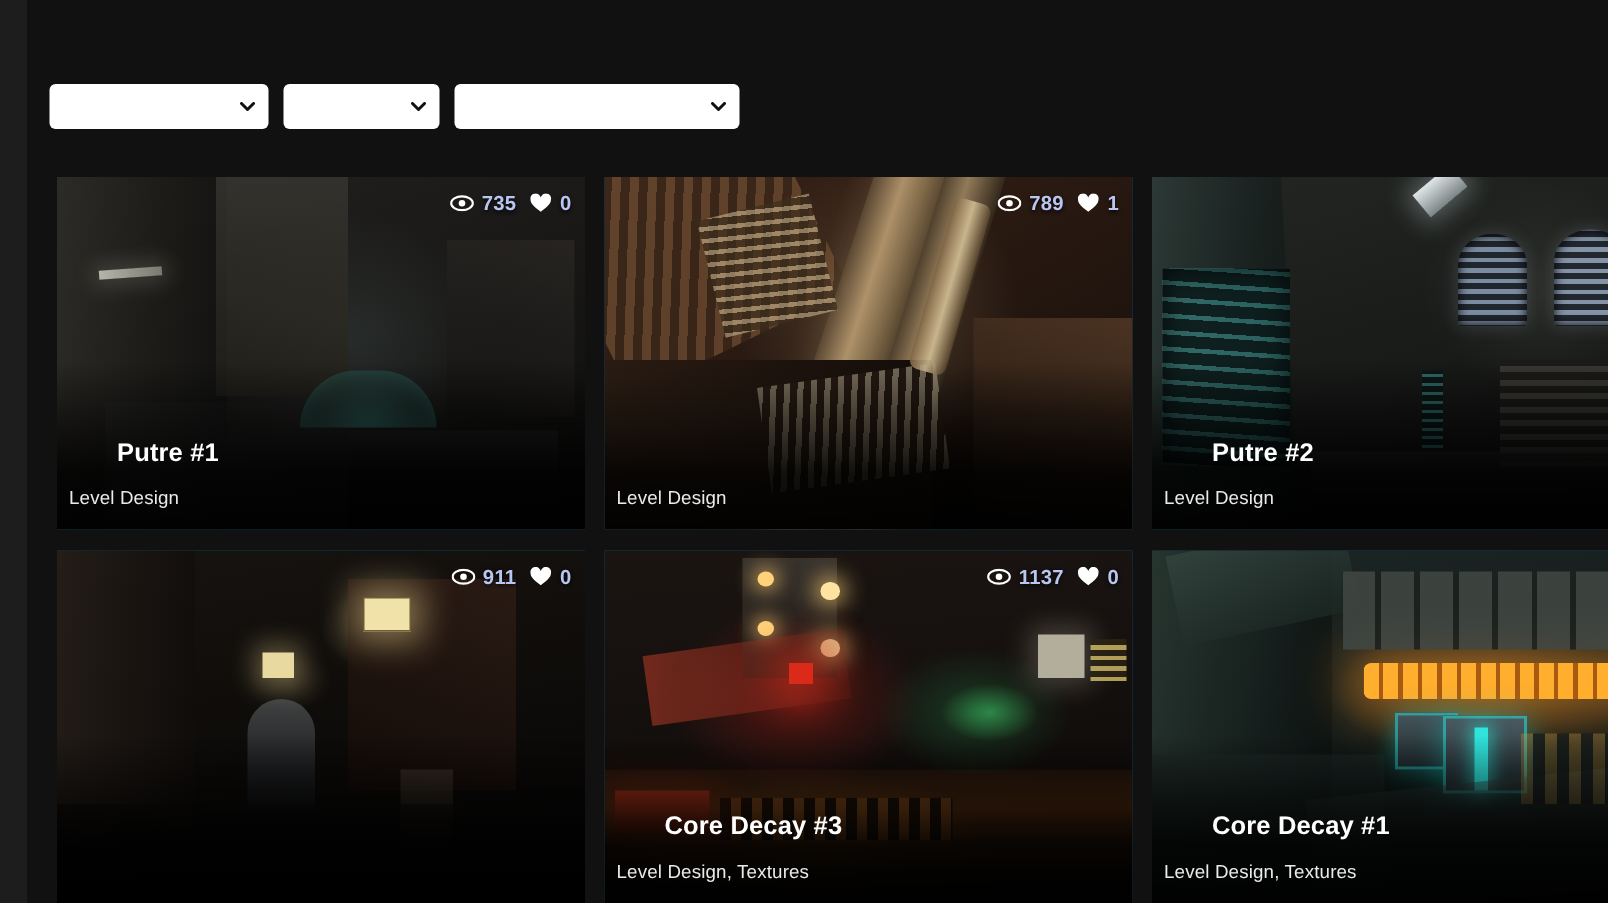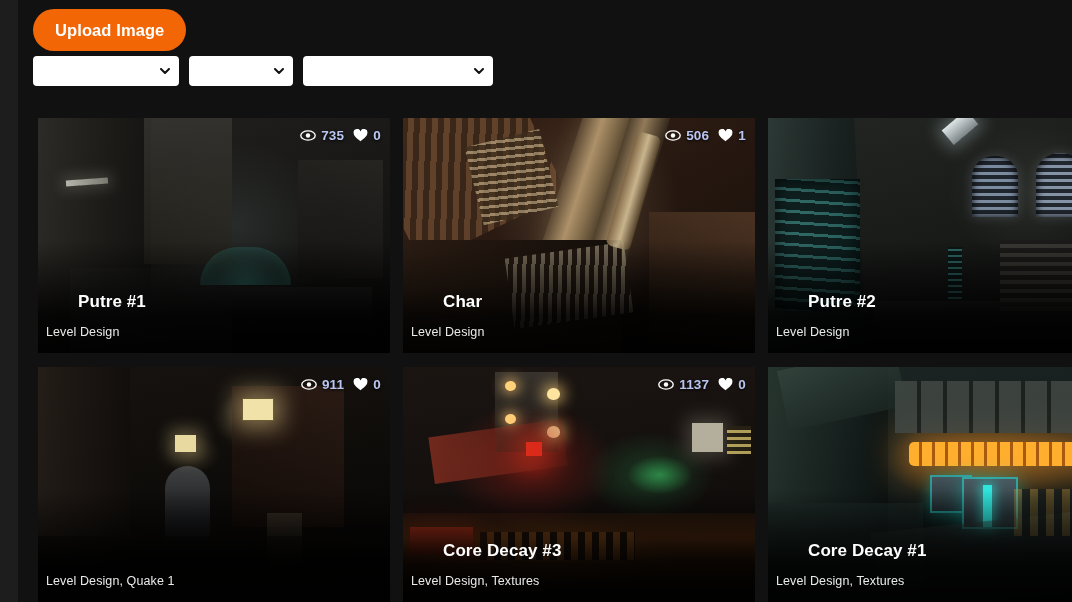--- a/index.html
+++ b/index.html
@@ -292,21 +292,20 @@
       background: repeating-linear-gradient(90deg, rgba(190,150,70,.35) 0 8px, rgba(25,30,28,.8) 8px 16px); }
 </style>
 </head>
 <body>
 
 <div id="app">
 
   <div class="left-rail"></div>
 
   <div class="header">
-    <button class="upload-btn">Upload Image</button>
 
     <div class="filters">
       <div class="select-wrap">
         <select class="select-box w1">
           <option></option>
         </select>
         <span class="caret">
           <svg width="10" height="7" viewBox="0 0 10 7">
               <path d="M1 1l4 4 4-4" stroke="#111" stroke-width="2" fill="none" stroke-linecap="round" stroke-linejoin="round"></path>
             </svg>
@@ -384,33 +383,32 @@
           <i class="cH"></i>
         </div>
         <div class="stats">
           <div class="stat">
             <span class="glyph">
               <svg width="16" height="11" viewBox="0 0 16 11">
                 <ellipse cx="8" cy="5.5" rx="7.2" ry="4.6" fill="none" stroke="#fff" stroke-width="1.4"></ellipse>
                 <circle cx="8" cy="5.5" r="2.2" fill="#fff"></circle>
               </svg>
             </span>
-            <span class="num">506</span>
+            <span class="num">789</span>
           </div>
           <div class="stat">
             <span class="glyph">
               <svg width="15" height="13" viewBox="0 0 15 13">
                 <path d="M7.5 12.2C3.4 9 .7 6.9.7 4.2A3.4 3.4 0 0 1 7.5 2.6 3.4 3.4 0 0 1 14.3 4.2c0 2.7-2.7 4.8-6.8 8z" fill="#fff"></path>
               </svg>
             </span>
             <span class="num">1</span>
           </div>
         </div>
         <div class="caption">
-          <div class="card-title">Char</div>
           <div class="card-tags">Level Design</div>
         </div>
       </div>
       <div class="card">
         <div class="art art-putre2">
           <i class="qA"></i>
           <i class="qB"></i>
           <i class="qC"></i>
           <i class="qD"></i>
           <i class="qE"></i>
@@ -446,21 +444,20 @@
           <div class="stat">
             <span class="glyph">
               <svg width="15" height="13" viewBox="0 0 15 13">
                 <path d="M7.5 12.2C3.4 9 .7 6.9.7 4.2A3.4 3.4 0 0 1 7.5 2.6 3.4 3.4 0 0 1 14.3 4.2c0 2.7-2.7 4.8-6.8 8z" fill="#fff"></path>
               </svg>
             </span>
             <span class="num">0</span>
           </div>
         </div>
         <div class="caption">
-          <div class="card-tags">Level Design, Quake 1</div>
         </div>
       </div>
       <div class="card">
         <div class="art art-core2">
           <i class="rA"></i>
           <i class="rB"></i>
           <i class="rC"></i>
           <i class="rD"></i>
           <i class="rE"></i>
           <i class="rF"></i>

